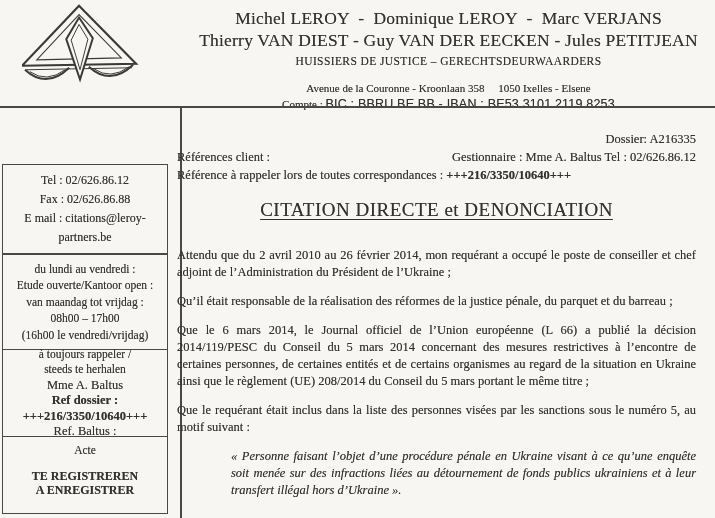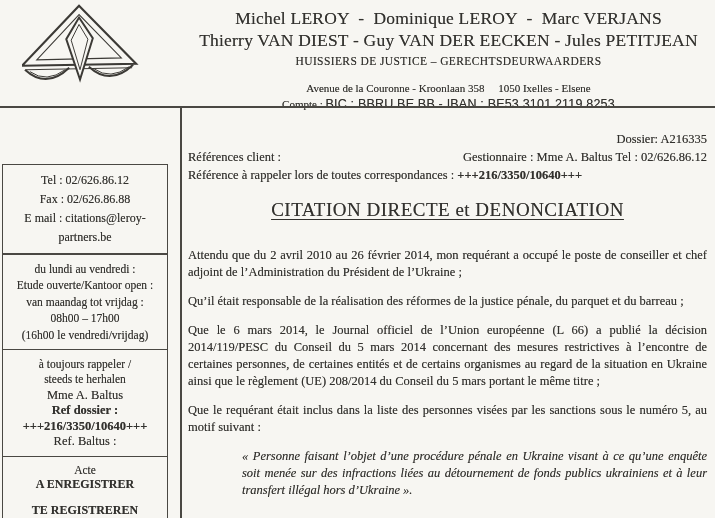--- a/index.html
+++ b/index.html
@@ -21,29 +21,29 @@
   .addr{font-size:11px;line-height:13px;margin-top:14px;white-space:pre-wrap}
   .compte{font-size:11px;margin-top:2px}
   .compte .sans{font-family:"Liberation Sans", sans-serif;font-size:12.5px;letter-spacing:.2px}
 
   
   .sidebar{position:absolute;left:2px;top:165px;width:166px}
   .sbox{box-sizing:border-box;border:1.3px solid #4a4843;margin-top:-1.3px;
         text-align:center;display:flex;flex-direction:column;justify-content:center}
   .box-contact{height:91px;font-size:12px;line-height:19px;padding:4px 10px}
   .box-hours{height:97px;font-size:11.5px;line-height:16.5px;padding:4px 6px}
-  .box-recall{height:108px;font-size:11.5px;line-height:15.5px;padding:0 4px}
+  .box-recall{height:88px;font-size:11.5px;line-height:15.5px;padding:0 4px}
   .box-acte{height:78px;font-size:11.5px;line-height:14px;padding:6px 6px;justify-content:flex-start}
   .recall-name{font-size:12.5px}
   .b{font-weight:bold}
   .acte-bold{font-weight:bold;font-size:12px}
   .acte-gap{margin-top:12px}
 
   
-  .main{position:absolute;left:188px;top:107px;width:519px;font-size:12.5px;line-height:17px}
+  .main{position:absolute;left:177px;top:107px;width:519px;font-size:12.5px;line-height:17px}
   .dossier{text-align:right;margin-top:24px}
   .refrow{display:flex;justify-content:space-between;margin-top:1px}
   .refline{margin-top:1px}
   .title{text-align:center;margin-top:17px;font-size:19px;letter-spacing:.5px}
   .title span{text-decoration:underline;text-underline-offset:3px}
   p.bodytxt{margin:12px 0 0 0;text-align:justify}
   p.first{margin-top:29px}
   p.quote{margin:12px 0 0 54px;text-align:justify;font-style:italic}
 </style>
 </head>
@@ -89,22 +89,22 @@
   <div class="sbox box-recall">
     <div>à toujours rappeler /</div>
     <div>steeds te herhalen</div>
     <div class="recall-name">Mme A. Baltus</div>
     <div class="b recall-name">Ref dossier :</div>
     <div class="b recall-name">+++216/3350/10640+++</div>
     <div class="recall-name">Ref. Baltus :</div>
   </div>
   <div class="sbox box-acte">
     <div>Acte</div>
+    <div class="acte-bold acte-gap">TE REGISTREREN</div>
     <div class="acte-bold">A ENREGISTRER</div>
-    <div class="acte-bold acte-gap">TE REGISTREREN</div>
   </div>
 </div>
 
 <div class="main">
   <div class="dossier">Dossier: A216335</div>
   <div class="refrow">
     <span>Références client :</span>
     <span>Gestionnaire : Mme A. Baltus Tel : 02/626.86.12</span>
   </div>
   <div class="refline"><span>Référence à rappeler lors de toutes correspondances : </span><span class="b">+++216/3350/10640+++</span></div>

